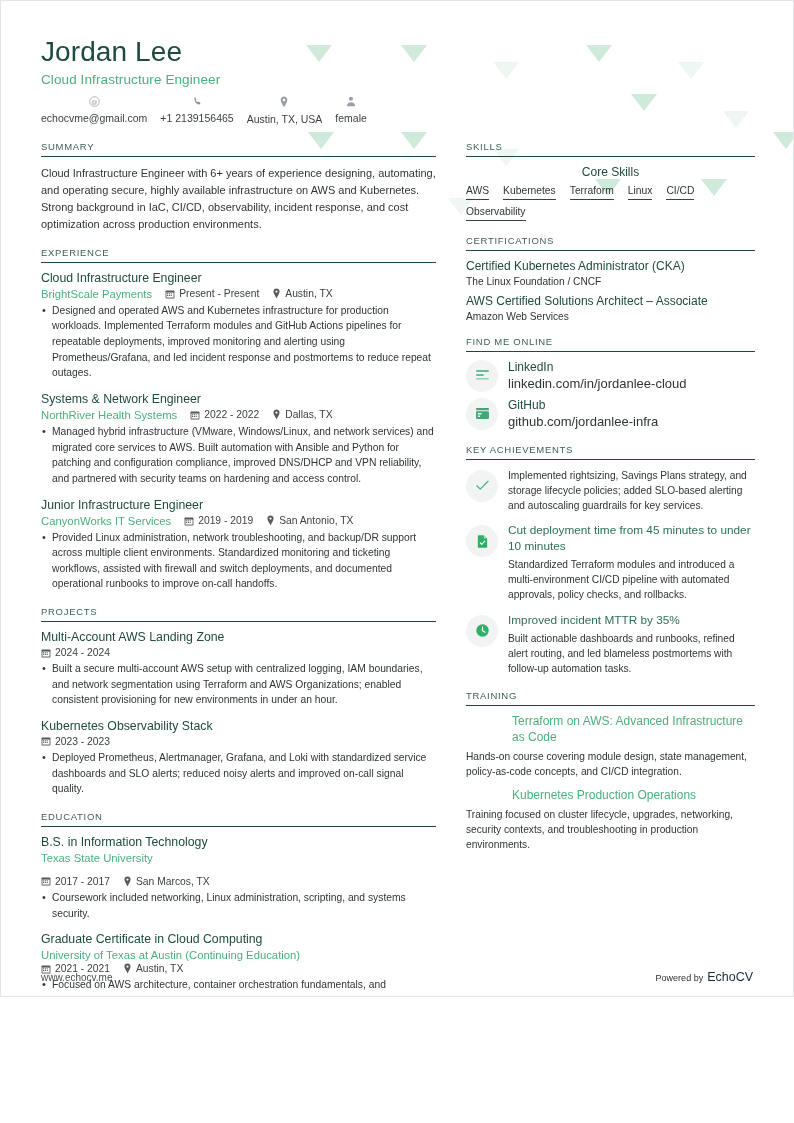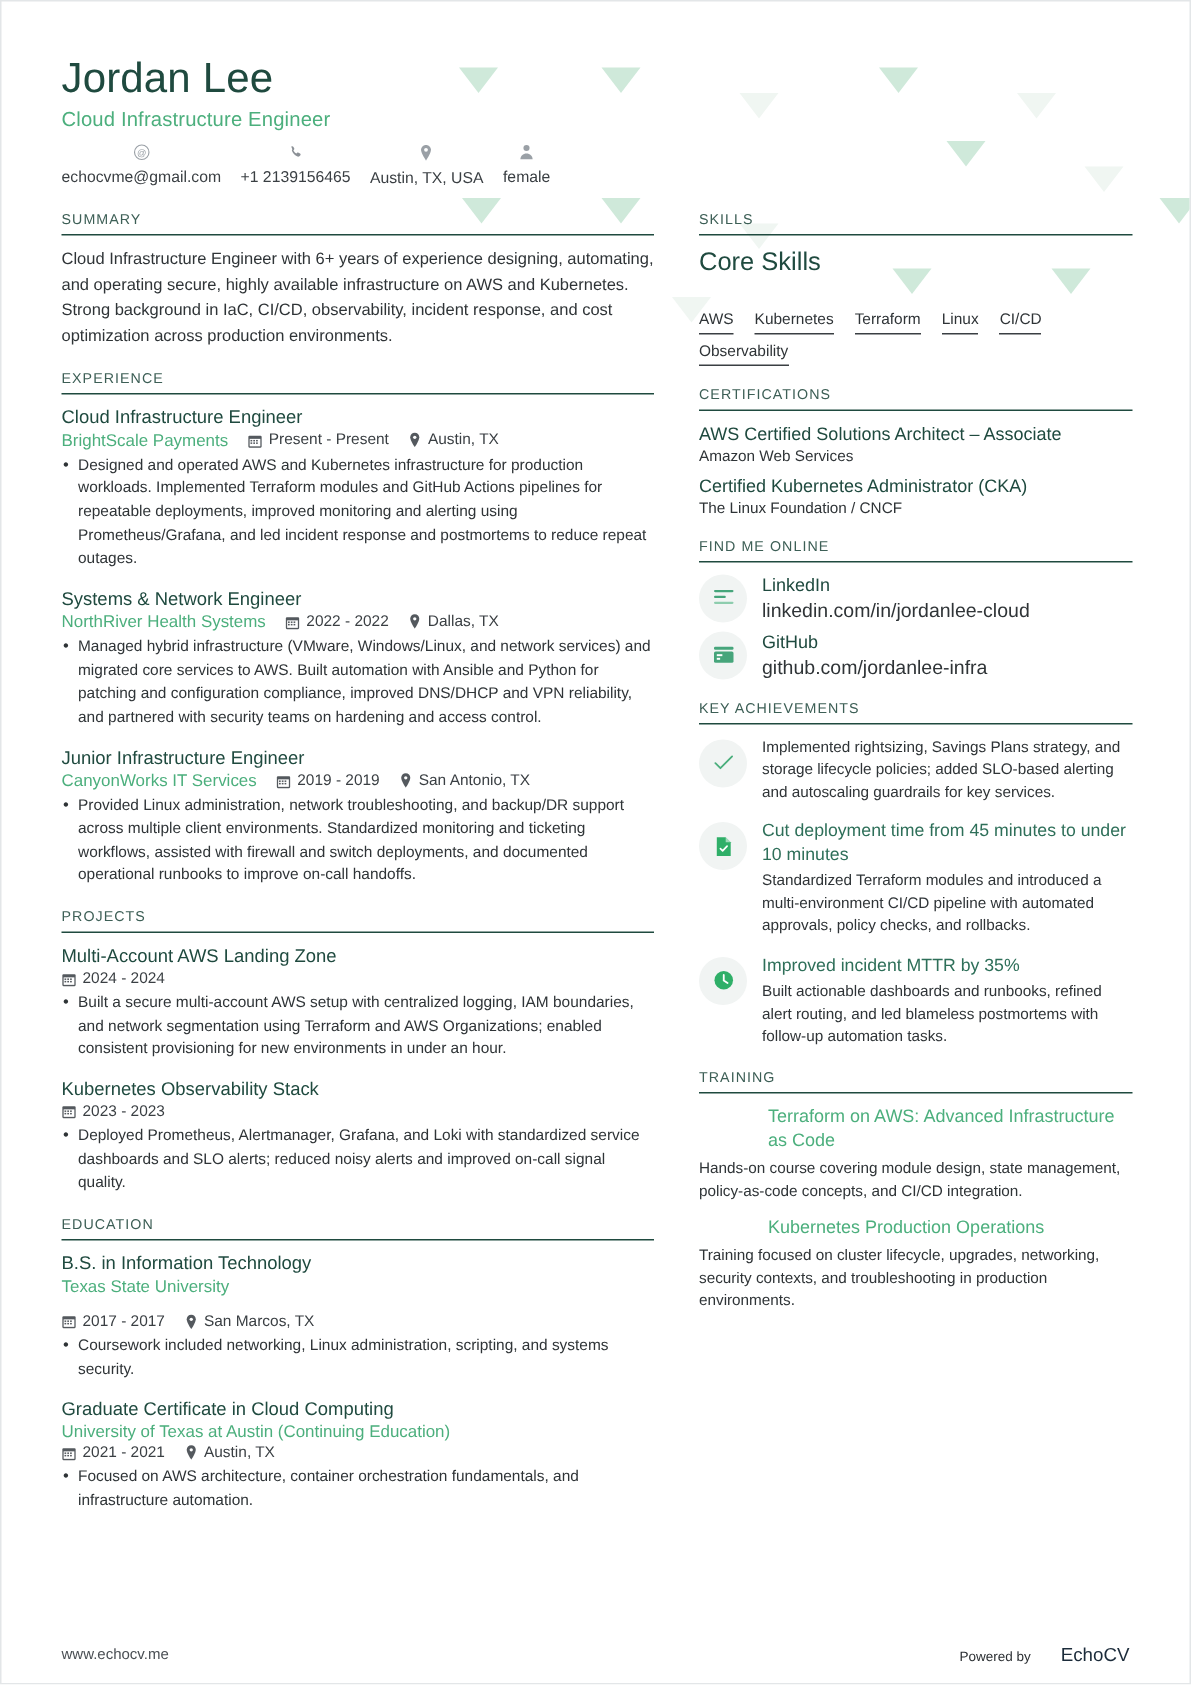--- a/index.html
+++ b/index.html
@@ -5,21 +5,21 @@
   * { box-sizing: border-box; margin: 0; padding: 0; }
   html, body {
     width: 794px;
     height: 1123px;
     background: #ffffff;
     font-family: "Liberation Sans", sans-serif;
   }
   .page {
     position: relative;
     width: 794px;
-    height: 1123px;
+    height: 997px;
     background: #ffffff;
     border: 1px solid #e3e6e8;
     overflow: hidden;
   }
 
   
   .watermarks { position: absolute; inset: 0; pointer-events: none; z-index: 0; }
   .tri {
     position: absolute;
     width: 0; height: 0;
@@ -129,23 +129,24 @@
   ul.bullets li::before {
     content: "\2022";
     position: absolute;
     left: 1px; top: -1px;
     color: #2f3437;
     font-size: 11px;
   }
 
   
   .skill-group-name {
-    font-size: 17px;
+    font-size: 12px;
     color: #1f4a3f;
-    margin-bottom: 22px;
+    margin-bottom: 5px;
+    text-align: center;
   }
   .skill-list {
     display: flex;
     flex-wrap: wrap;
     gap: 5px 14px;
   }
   .skill {
     font-size: 10.3px;
     color: #2f3437;
     border-bottom: 1.2px solid #3a3f43;
@@ -207,21 +208,21 @@
     position: absolute;
     left: 0; right: 0; bottom: 0;
     height: 38px;
     padding: 0 40px;
     display: flex;
     align-items: center;
     justify-content: space-between;
     z-index: 3;
   }
   .footer-left { font-size: 10px; color: #4a4f54; }
-  .footer-right { font-size: 9px; color: #2b2f33; display: flex; align-items: baseline; gap: 20px; }
+  .footer-right { font-size: 9px; color: #2b2f33; display: flex; align-items: baseline; gap: 4px; }
   .footer-brand { font-size: 12.5px; color: #1b2b3a; }
 </style>
 </head>
 <body>
 
 <div class="page">
 
   <div class="watermarks">
     <div class="tri" style="left:305px; top:44px;"></div>
     <div class="tri" style="left:400px; top:44px;"></div>
@@ -508,26 +509,26 @@
             <span class="skill">Terraform</span>
             <span class="skill">Linux</span>
             <span class="skill">CI/CD</span>
             <span class="skill">Observability</span>
           </div>
         </div>
 
         <div class="sec">
           <div class="sec-head">CERTIFICATIONS</div>
           <div class="cert">
+            <div class="cert-name">Certified Kubernetes Administrator (CKA)</div>
+            <div class="cert-issuer">The Linux Foundation / CNCF</div>
+          </div>
+          <div class="cert">
             <div class="cert-name">AWS Certified Solutions Architect – Associate</div>
             <div class="cert-issuer">Amazon Web Services</div>
-          </div>
-          <div class="cert">
-            <div class="cert-name">Certified Kubernetes Administrator (CKA)</div>
-            <div class="cert-issuer">The Linux Foundation / CNCF</div>
           </div>
         </div>
 
         <div class="sec">
           <div class="sec-head">FIND ME ONLINE</div>
 
           <div class="link-row">
             <span class="link-icon">
               <svg width="15" height="13" viewBox="0 0 16 14">
                 <rect x="1" y="1.4" width="14" height="1.6" rx="0.8" fill="#46a57b"></rect>

